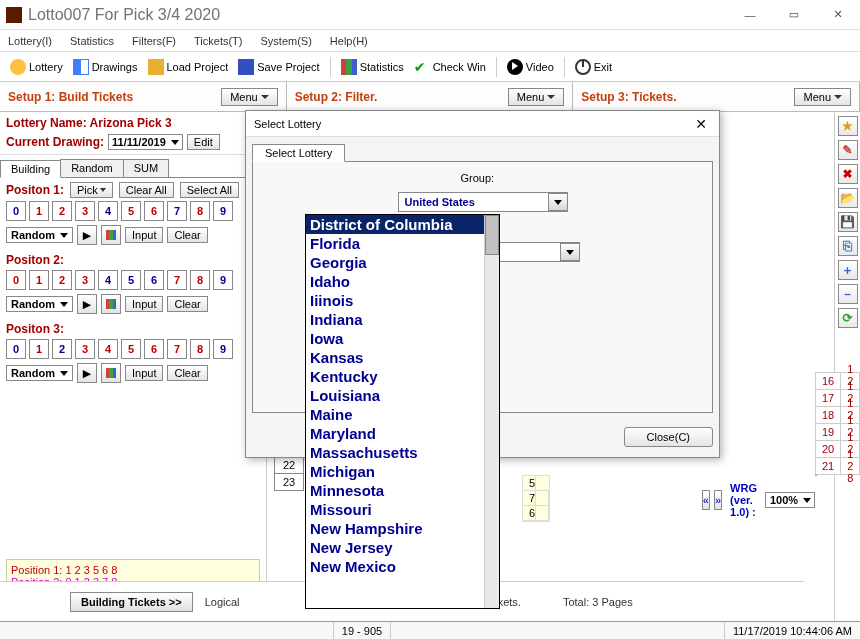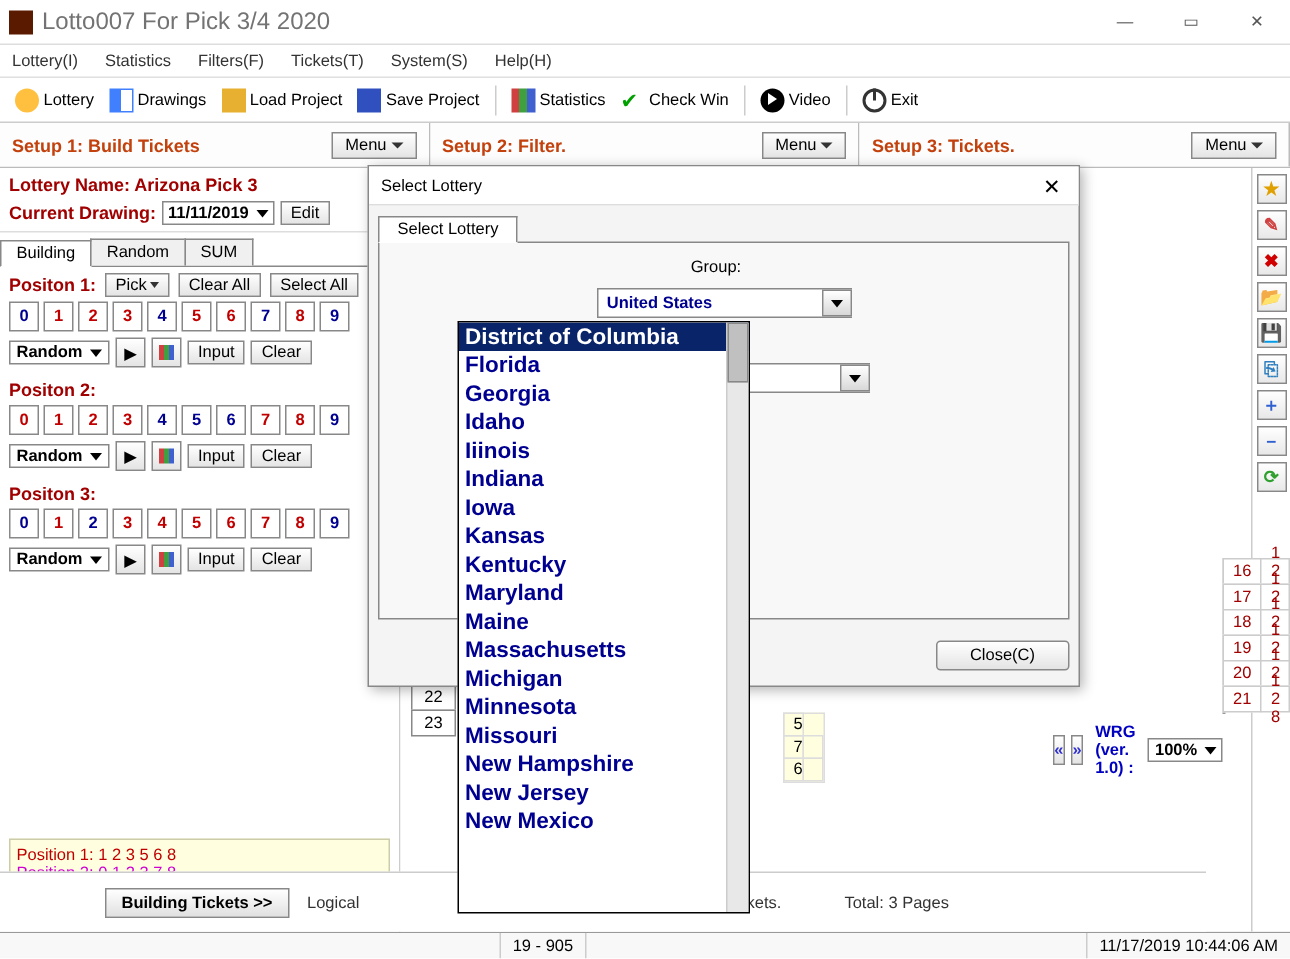--- a/index.html
+++ b/index.html
@@ -477,22 +477,23 @@
 <div class="dropdown" style="height:395px">
   <div class="dd-item sel">District of Columbia</div>
   <div class="dd-item">Florida</div>
   <div class="dd-item">Georgia</div>
   <div class="dd-item">Idaho</div>
   <div class="dd-item">Iiinois</div>
   <div class="dd-item">Indiana</div>
   <div class="dd-item">Iowa</div>
   <div class="dd-item">Kansas</div>
   <div class="dd-item">Kentucky</div>
+  <div class="dd-item">Louisiana</div>
+  <div class="dd-item">Maine</div>
   <div class="dd-item">Maryland</div>
-  <div class="dd-item">Maine</div>
   <div class="dd-item">Massachusetts</div>
   <div class="dd-item">Michigan</div>
   <div class="dd-item">Minnesota</div>
   <div class="dd-item">Missouri</div>
   <div class="dd-item">New Hampshire</div>
   <div class="dd-item">New Jersey</div>
   <div class="dd-item">New Mexico</div>
   <div class="dd-scroll">
       <div class="thumb"></div>
     </div>

